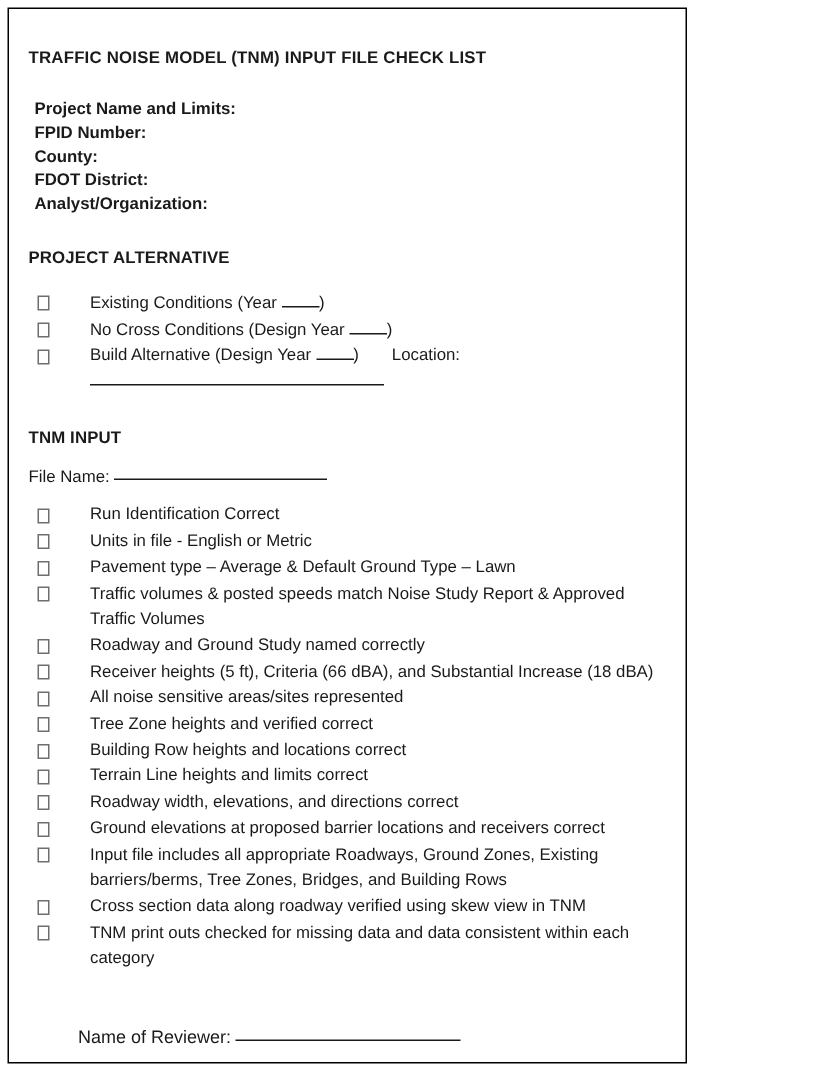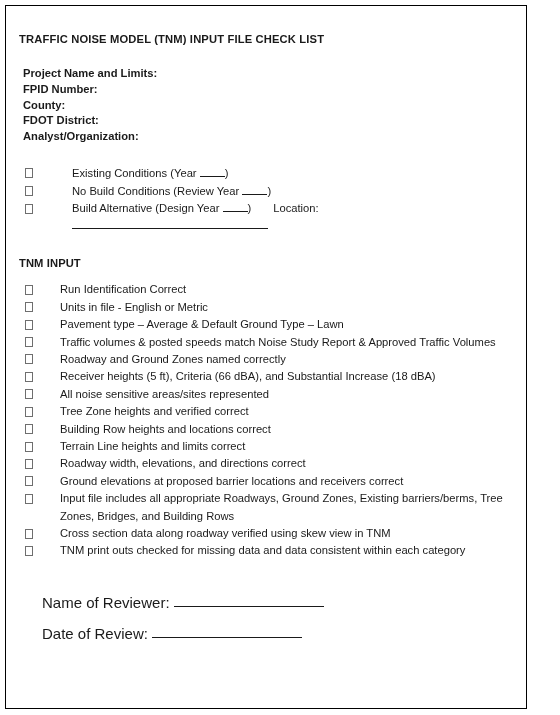--- a/index.html
+++ b/index.html
@@ -12,21 +12,21 @@
     height: 715px;
     font-family: "Liberation Sans", sans-serif;
     color: #1a1a1a;
     overflow: hidden;
   }
 
   #page {
     position: absolute;
     left: 5px;
     top: 5px;
-    width: 522px;
+    width: 453px;
     height: 704px;
     border: 1px solid #000000;
     box-sizing: border-box;
     background: #ffffff;
   }
 
   #sheet {
     position: absolute;
     left: 13px;
     top: 26px;
@@ -63,21 +63,20 @@
     margin: 0 0 21px 0;
   }
 
   .check-row {
     display: flex;
     align-items: flex-start;
     line-height: 17.4px;
   }
   .check-row.alt-row {
     line-height: 17.6px;
-    gap: 12px;
   }
 
   .cbox {
     flex: 0 0 auto;
     width: 8px;
     height: 10px;
     border: 1px solid #6e6e6e;
     box-sizing: border-box;
     margin-left: 6px;
     margin-top: 3.5px;
@@ -120,85 +119,87 @@
     font-size: 11.2px;
     line-height: 16px;
     margin: 0 0 9px 0;
   }
 
   .sign-block {
     margin-top: 30px;
     padding-left: 17px;
   }
   .sign-line {
-    font-size: 15px;
+    font-size: 12px;
     line-height: 25px;
-    margin: 6px;
+    margin: 16px;
     white-space: pre;
   }
 </style>
 </head>
 <body>
 
 <div id="page">
   <div id="sheet">
 
     <div class="doc-title">TRAFFIC NOISE MODEL (TNM) INPUT FILE CHECK LIST</div>
 
     <div class="field-block">
       <p class="field-line">Project Name and Limits:</p>
       <p class="field-line">FPID Number:</p>
       <p class="field-line">County:</p>
       <p class="field-line">FDOT District:</p>
       <p class="field-line">Analyst/Organization:</p>
     </div>
 
+    <div class="section-head">PROJECT ALTERNATIVE</div>
 
     <div class="alt-list">
 
       <div class="check-row alt-row">
         <span class="cbox"></span>
         <span class="row-text"><span>Existing Conditions (Year </span><span class="blank-ul ul-year"></span><span>)</span></span>
       </div>
 
       <div class="check-row alt-row">
         <span class="cbox"></span>
-        <span class="row-text"><span>No Build Conditions (Review Year </span><span class="blank-ul ul-year"></span><span>)</span></span>
+        <span class="row-text"><span>No Cross Conditions (Design Year </span><span class="blank-ul ul-year"></span><span>)</span></span>
       </div>
 
       <div class="check-row alt-row">
         <span class="cbox"></span>
         <span class="row-text"><span>Build Alternative (Design Year </span><span class="blank-ul ul-year"></span><span>)</span><span class="loc-gap"></span><span>Location:</span>&nbsp;<span class="blank-ul ul-location"></span></span>
       </div>
 
     </div>
 
     <div class="tnm-head">TNM INPUT</div>
 
+    <p class="filename-line"><span>File Name:</span>&nbsp;<span class="blank-ul ul-filename"></span></p>
 
     <div id="tnm-items">
         <div class="check-row">
           <span class="cbox"></span>
           <span class="row-text">Run Identification Correct</span>
         </div>
         <div class="check-row">
           <span class="cbox"></span>
           <span class="row-text">Units in file - English or Metric</span>
         </div>
         <div class="check-row">
           <span class="cbox"></span>
           <span class="row-text">Pavement type – Average &amp; Default Ground Type – Lawn</span>
         </div>
         <div class="check-row">
           <span class="cbox"></span>
           <span class="row-text">Traffic volumes &amp; posted speeds match Noise Study Report &amp; Approved Traffic Volumes</span>
         </div>
         <div class="check-row">
           <span class="cbox"></span>
-          <span class="row-text">Roadway and Ground Zones named correctly</span>
+          <span class="row-text">Roadway and Ground Study named correctly</span>
         </div>
         <div class="check-row">
           <span class="cbox"></span>
           <span class="row-text">Receiver heights (5 ft), Criteria (66 dBA), and Substantial Increase (18 dBA)</span>
         </div>
         <div class="check-row">
           <span class="cbox"></span>
           <span class="row-text">All noise sensitive areas/sites represented</span>
         </div>
         <div class="check-row">

